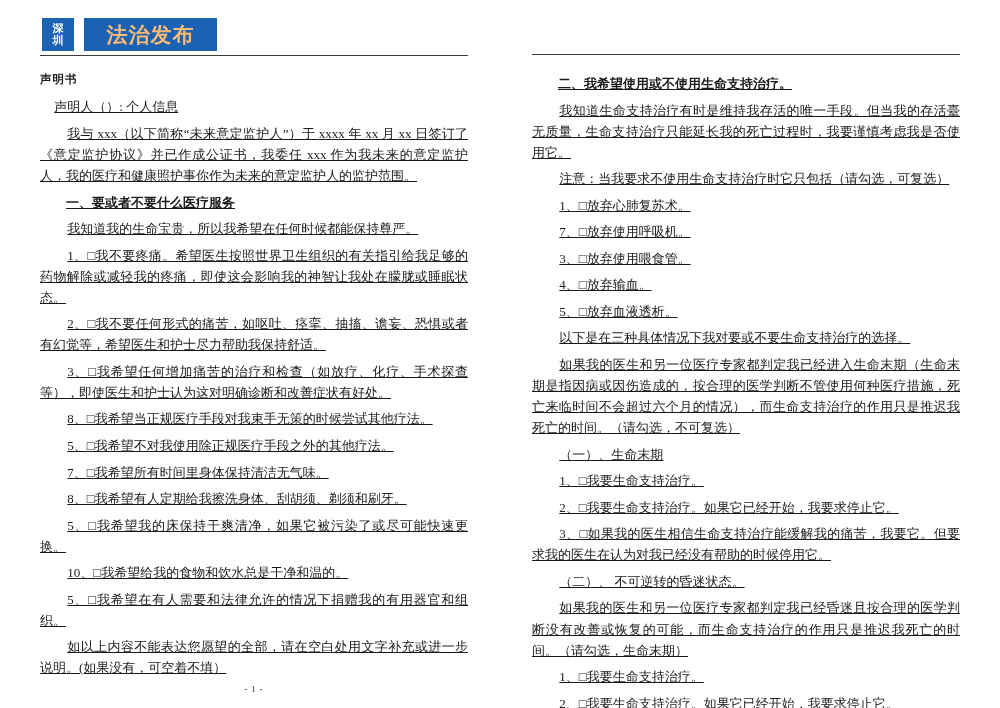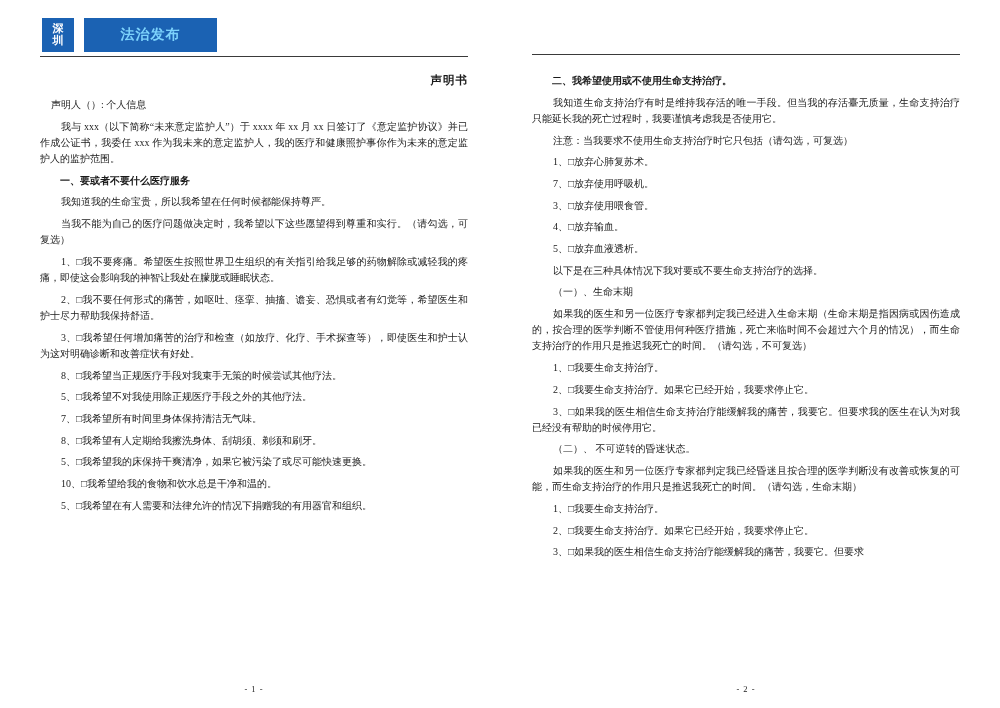--- a/index.html
+++ b/index.html
@@ -49,54 +49,55 @@
     justify-content: center;
     align-items: center;
     font-family: "DejaVu Sans", sans-serif;
     font-size: 11px;
     line-height: 12px;
     font-weight: bold;
     letter-spacing: 0px;
   }
   .logo-right {
     background: #1b62b3;
-    color: #7dd3fc;
+    color: #fdba74;
     flex: 1;
     display: flex;
     align-items: center;
     justify-content: center;
     font-family: "DejaVu Sans", sans-serif;
-    font-size: 14px;
+    font-size: 21px;
     font-weight: bold;
     letter-spacing: 1px;
     margin-left: 10px;
   }
   .rule {
     border: 0;
     border-top: 1px solid #3a3a3a;
     margin: 0 0 10px 0;
     width: 100%;
   }
   .page.right .rule {
     margin-top: 36px;
   }
   
   .doc-title {
-    text-align: right;
+    text-align: left;
     font-size: 11.5px;
     font-weight: bold;
     margin: 6px 0 9px 0;
     letter-spacing: 1px;
   }
   p {
     margin: 0 0 5.5px 0;
-    font-size: 10px;
+    font-size: 13px;
     line-height: 1.62;
     text-align: justify;
     text-justify: inter-ideograph;
+    text-decoration: underline;
   }
   p.ind1 { text-indent: 1.1em; }
   p.ind2 { text-indent: 2.1em; }
   p.head {
     font-weight: bold;
     text-indent: 2em;
   }
   .content {
     flex: 1 1 auto;
   }
@@ -124,53 +125,53 @@
     </div>
     <hr class="rule">
 
     <div class="content">
       <div class="doc-title">声明书</div>
 
       <p class="ind1">声明人（）: 个人信息</p>
       <p class="ind2">我与 xxx（以下简称“未来意定监护人”）于 xxxx 年 xx 月 xx 日签订了《意定监护协议》并已作成公证书，我委任 xxx 作为我未来的意定监护人，我的医疗和健康照护事你作为未来的意定监护人的监护范围。</p>
       <p class="head">一、要或者不要什么医疗服务</p>
       <p class="ind2">我知道我的生命宝贵，所以我希望在任何时候都能保持尊严。</p>
-      <p class="ind2">当我不能为自己的医疗问题做决定时，我希望以下这些愿望得到尊重和实行。（请勾选，可复选）</p>
       <p class="ind2">1、□我不要疼痛。希望医生按照世界卫生组织的有关指引给我足够的药物解除或减轻我的疼痛，即使这会影响我的神智让我处在朦胧或睡眠状态。</p>
       <p class="ind2">2、□我不要任何形式的痛苦，如呕吐、痉挛、抽搐、谵妄、恐惧或者有幻觉等，希望医生和护士尽力帮助我保持舒适。</p>
       <p class="ind2">3、□我希望任何增加痛苦的治疗和检查（如放疗、化疗、手术探查等），即使医生和护士认为这对明确诊断和改善症状有好处。</p>
       <p class="ind2">8、□我希望当正规医疗手段对我束手无策的时候尝试其他疗法。</p>
       <p class="ind2">5、□我希望不对我使用除正规医疗手段之外的其他疗法。</p>
       <p class="ind2">7、□我希望所有时间里身体保持清洁无气味。</p>
       <p class="ind2">8、□我希望有人定期给我擦洗身体、刮胡须、剃须和刷牙。</p>
       <p class="ind2">5、□我希望我的床保持干爽清净，如果它被污染了或尽可能快速更换。</p>
       <p class="ind2">10、□我希望给我的食物和饮水总是干净和温的。</p>
       <p class="ind2">5、□我希望在有人需要和法律允许的情况下捐赠我的有用器官和组织。</p>
+      <p class="ind2">如以上内容不能表达您愿望的全部，请在空白处用文字补充或进一步说明。(如果没有，可空着不填）</p>
     </div>
 
     <div class="pagenum">- 1 -</div>
   </div>
 
   <div class="page right">
     <hr class="rule">
 
     <div class="content">
       <div class="spacer-top"></div>
 
       <p class="head">二、我希望使用或不使用生命支持治疗。</p>
       <p class="ind2">我知道生命支持治疗有时是维持我存活的唯一手段。但当我的存活臺无质量，生命支持治疗只能延长我的死亡过程时，我要谨慎考虑我是否使用它。</p>
       <p class="ind2">注意：当我要求不使用生命支持治疗时它只包括（请勾选，可复选）</p>
       <p class="ind2">1、□放弃心肺复苏术。</p>
       <p class="ind2">7、□放弃使用呼吸机。</p>
       <p class="ind2">3、□放弃使用喂食管。</p>
       <p class="ind2">4、□放弃输血。</p>
       <p class="ind2">5、□放弃血液透析。</p>
       <p class="ind2">以下是在三种具体情况下我对要或不要生命支持治疗的选择。</p>
+      <p class="ind2">如果我的医生和另一位医疗专家都判定我已经进入生命末期（生命末期是指因病或因伤造成的，按合理的医学判断不管使用何种医疗措施，死亡来临时间不会超过六个月的情况），而生命支持治疗的作用只是推迟我死亡的时间。（请勾选，不可复选）</p>
       <p class="ind2">（一）、生命末期</p>
-      <p class="ind2">如果我的医生和另一位医疗专家都判定我已经进入生命末期（生命末期是指因病或因伤造成的，按合理的医学判断不管使用何种医疗措施，死亡来临时间不会超过六个月的情况），而生命支持治疗的作用只是推迟我死亡的时间。（请勾选，不可复选）</p>
       <p class="ind2">1、□我要生命支持治疗。</p>
       <p class="ind2">2、□我要生命支持治疗。如果它已经开始，我要求停止它。</p>
       <p class="ind2">3、□如果我的医生相信生命支持治疗能缓解我的痛苦，我要它。但要求我的医生在认为对我已经没有帮助的时候停用它。</p>
       <p class="ind2">（二）、 不可逆转的昏迷状态。</p>
       <p class="ind2">如果我的医生和另一位医疗专家都判定我已经昏迷且按合理的医学判断没有改善或恢复的可能，而生命支持治疗的作用只是推迟我死亡的时间。（请勾选，生命末期）</p>
       <p class="ind2">1、□我要生命支持治疗。</p>
       <p class="ind2">2、□我要生命支持治疗。如果它已经开始，我要求停止它。</p>
       <p class="ind2">3、□如果我的医生相信生命支持治疗能缓解我的痛苦，我要它。但要求</p>
     </div>
 

